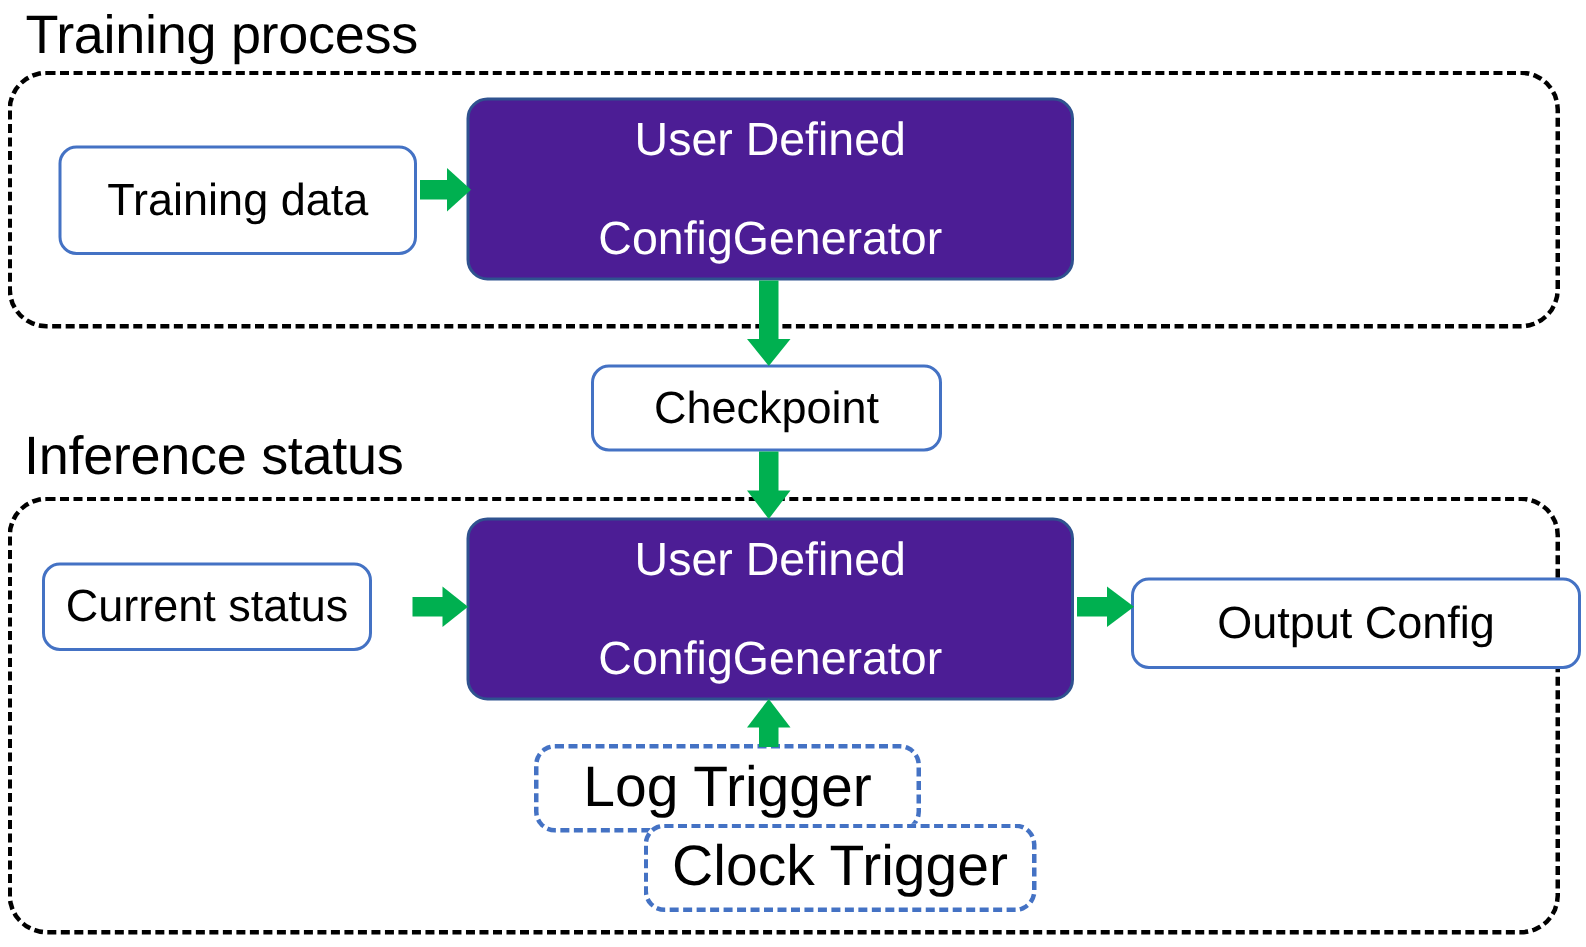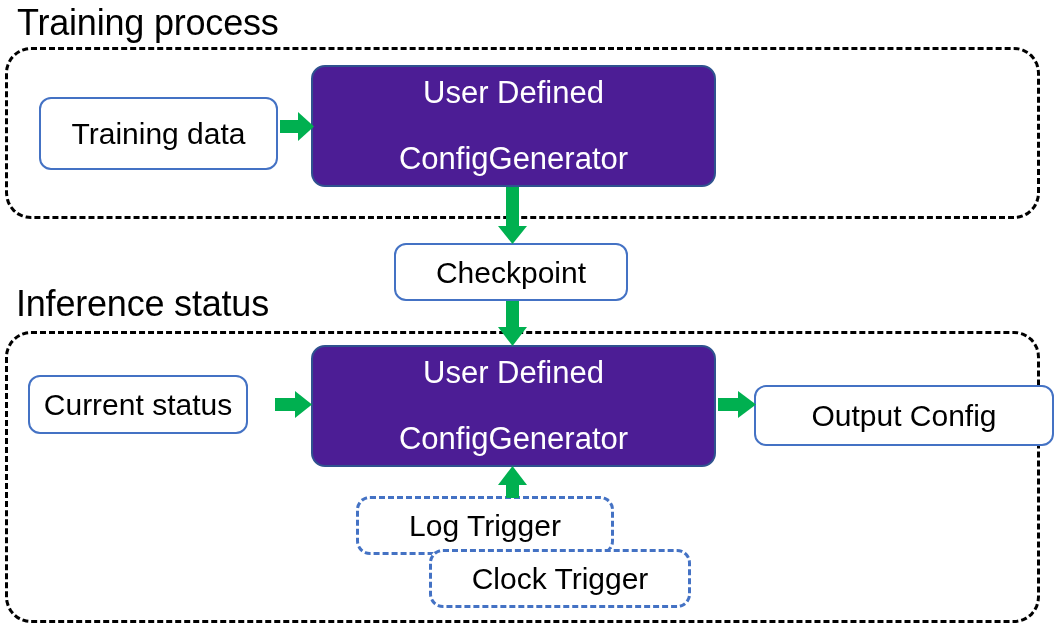--- a/index.html
+++ b/index.html
@@ -86,21 +86,21 @@
   .node-trigger {
     position: absolute;
     box-sizing: border-box;
     background: #ffffff;
     border: 3px dashed #4472C4;
     border-radius: 14px;
     display: flex;
     align-items: center;
     justify-content: center;
     color: #000000;
-    font-size: 30px;
+    font-size: 38px;
     white-space: nowrap;
   }
   #node-log-trigger   { left: 356px; top: 496px; width: 258px; height: 59px; z-index: 2; }
   #node-clock-trigger { left: 429px; top: 549px; width: 262px; height: 59px; z-index: 3; }
 
   
   #arrow-layer {
     position: absolute;
     left: 0; top: 0;
     width: 1057px;

